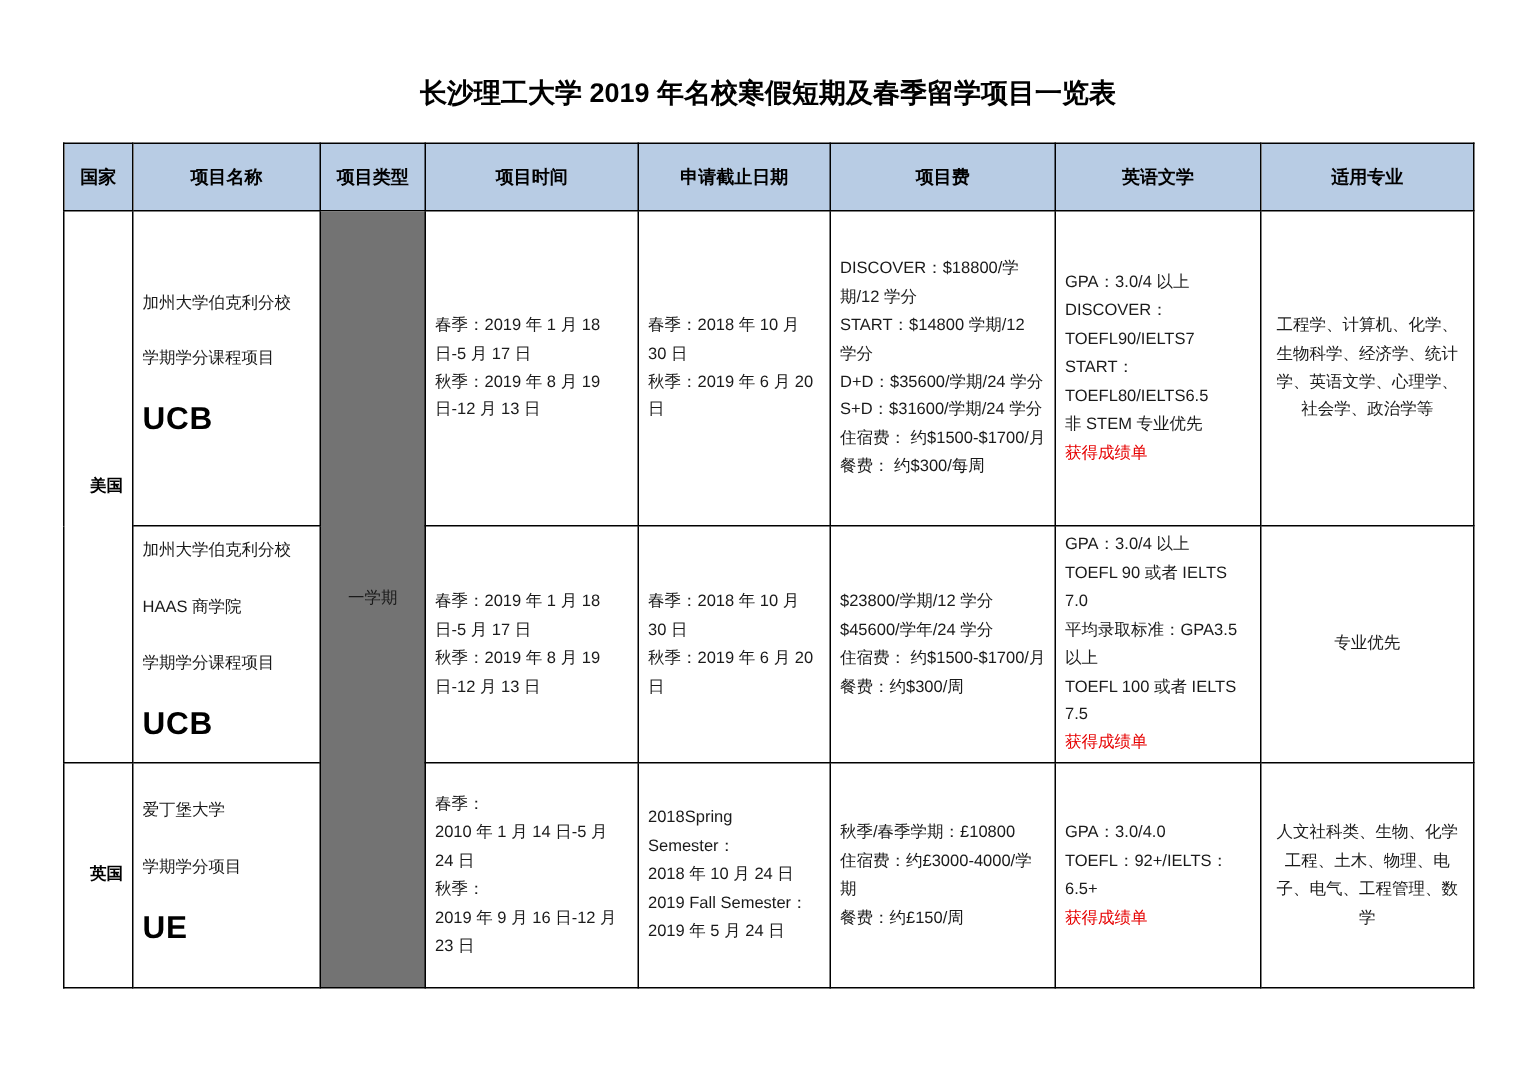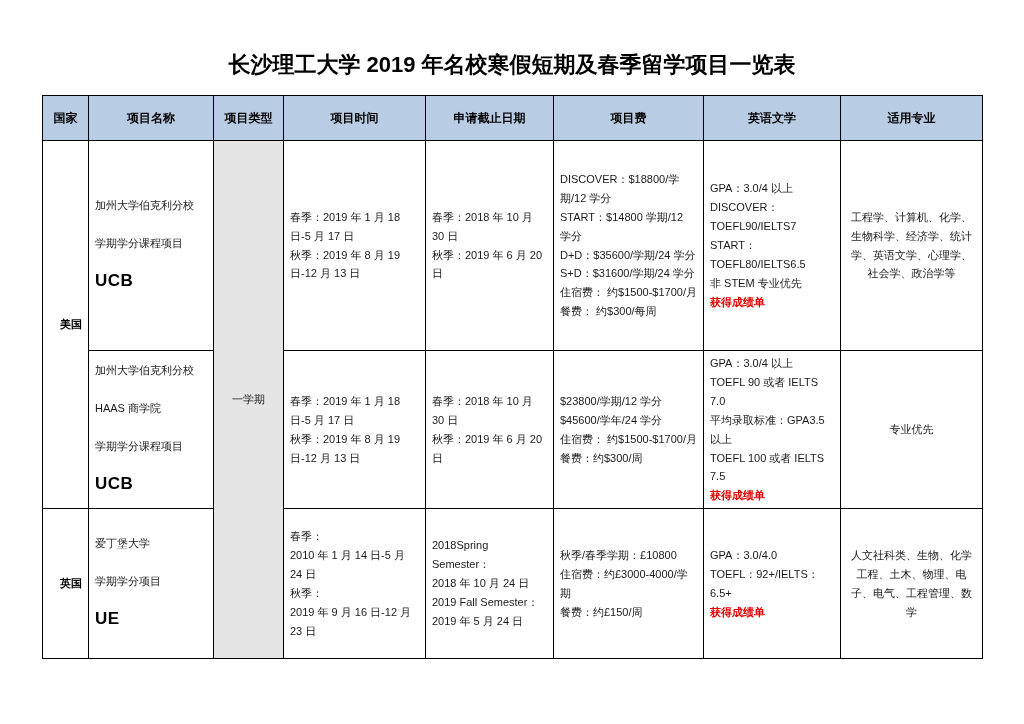--- a/index.html
+++ b/index.html
@@ -8,21 +8,21 @@
     background: #ffffff;
     font-family: "Liberation Sans", "DejaVu Sans", sans-serif;
     color: #1a1a1a;
     position: relative;
     overflow: hidden;
   }
   .page-title {
     position: absolute;
     top: 50px; left: 0; width: 1024px;
     text-align: center;
-    font-size: 22px;
+    font-size: 18px;
     font-weight: bold;
     color: #000;
   }
   table.programs {
     position: absolute;
     left: 42px; top: 95px;
     width: 940px;
     border-collapse: collapse;
     table-layout: fixed;
   }
@@ -50,36 +50,36 @@
   tr.row-3 { height: 150px; }
   .pre { white-space: pre-line; }
   .country-cell {
     font-weight: bold;
     font-size: 12px;
     text-align: right;
     color: #000;
     padding: 2px 2px;
   }
   .type-cell {
-    background: #e5e5e5;
+    background: #737373;
     text-align: center;
     font-size: 12px;
     color: #1a1a1a;
   }
   .name-code {
     font-weight: bold;
-    font-size: 17px;
+    font-size: 21px;
     color: #000;
     margin-top: 13px;
     letter-spacing: 0.5px;
   }
   .majors-cell { text-align: center; }
   .lang-highlight {
     color: #e60000;
-    font-weight: bold;
+    font-weight: normal;
   }
 </style>
 </head>
 <body>
 
 <div class="page-title">长沙理工大学 2019 年名校寒假短期及春季留学项目一览表</div>
 
 <table class="programs">
   <colgroup>
     <col style="width:46px">

